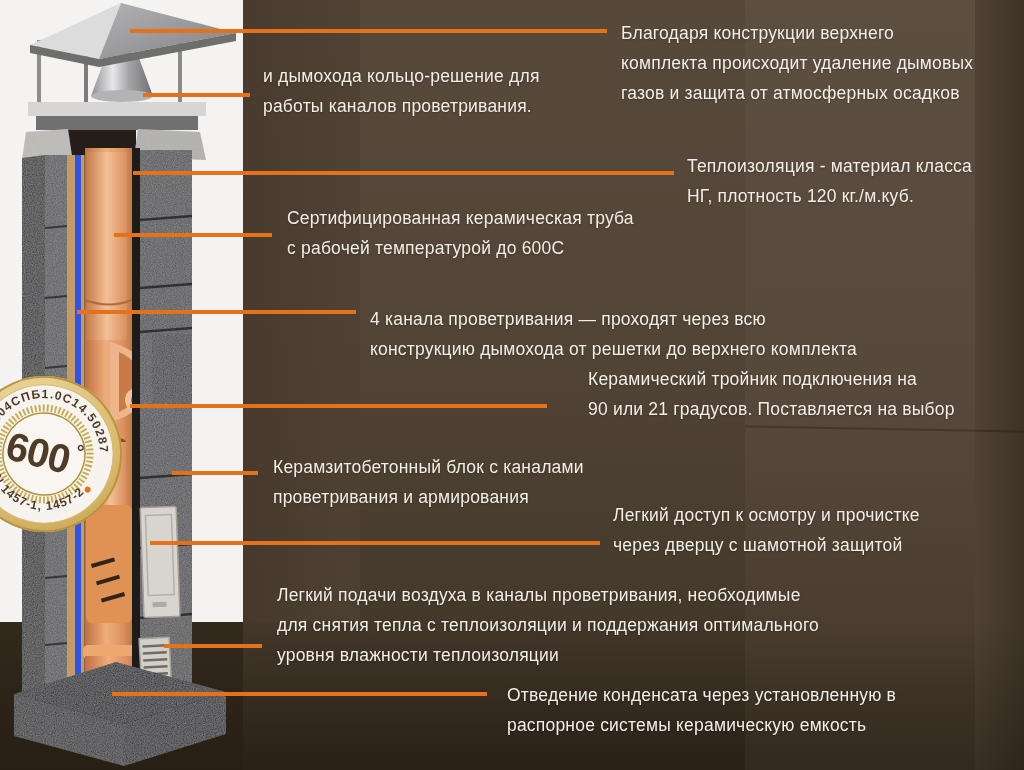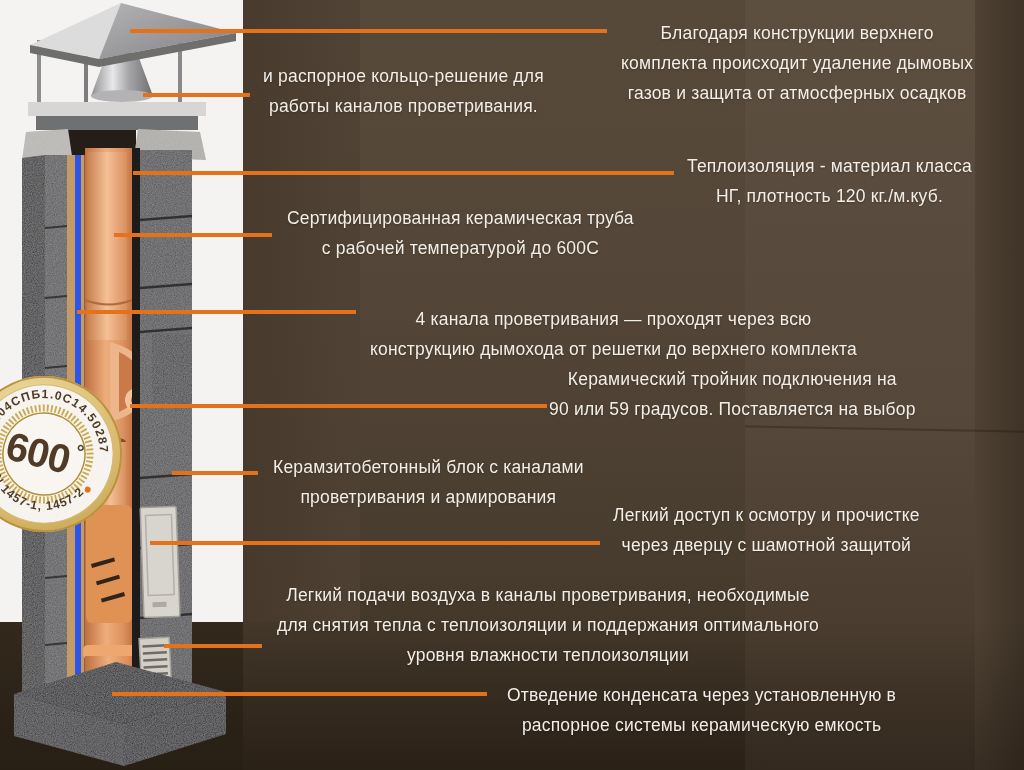--- a/index.html
+++ b/index.html
@@ -16,26 +16,26 @@
   .wall-edge{left:975px;top:0;width:49px;height:770px;
     background:linear-gradient(90deg,#4f4234,#3e3327);}
   .wall-seam{left:745px;top:428px;width:279px;height:2px;
     background:rgba(25,16,8,.30);transform:rotate(1.1deg);}
   .wall-shade-bottom{left:0;top:620px;width:1024px;height:150px;
     background:linear-gradient(180deg,rgba(20,13,6,0),rgba(20,13,6,.38));}
   .wall-bottom-left{left:0;top:622px;width:243px;height:148px;background:#33291d;}
   .illu{position:absolute;left:0;top:0;}
   .ann{
     position:absolute;color:#f3eee8;font-size:17.5px;line-height:30px;
-    letter-spacing:.2px;white-space:nowrap;text-shadow:0 1px 2px rgba(0,0,0,.25);text-align:center;
+    letter-spacing:.2px;white-space:nowrap;text-shadow:0 1px 2px rgba(0,0,0,.25);
   }
   .ann span{display:block;}
   .a1{left:621px;top:18px}   .a2{left:263px;top:61px}
   .a3{left:687px;top:151px}  .a4{left:287px;top:203px}
-  .a5{left:370px;top:304px}  .a6{left:549px;top:364px}
+  .a5{left:370px;top:304px}  .a6{left:588px;top:364px}
   .a7{left:273px;top:452px}  .a8{left:613px;top:500px}
   .a9{left:277px;top:580px}  .a10{left:507px;top:680px}
   .callout{position:absolute;height:4px;background:#e4721b;}
   .c1{left:130px;top:29px;width:477px}  .c2{left:143px;top:93px;width:107px}
   .c3{left:133px;top:171px;width:541px} .c4{left:114px;top:233px;width:158px}
   .c5{left:77px;top:310px;width:279px}  .c6{left:130px;top:404px;width:417px}
   .c7{left:172px;top:471px;width:86px}  .c8{left:150px;top:541px;width:450px}
   .c9{left:164px;top:644px;width:98px}  .c10{left:112px;top:692px;width:375px}
 </style>
 </head>
@@ -226,38 +226,38 @@
   <div class="callout c8"></div>
   <div class="callout c9"></div>
   <div class="callout c10"></div>
 
   <div class="ann a1">
     <span>Благодаря конструкции верхнего</span>
     <span>комплекта происходит удаление дымовых</span>
     <span>газов и защита от атмосферных осадков</span>
   </div>
   <div class="ann a2">
-    <span>и распорное кольцо-решение для</span>
+    <span>и дымохода кольцо-решение для</span>
     <span>работы каналов проветривания.</span>
   </div>
   <div class="ann a3">
     <span>Теплоизоляция - материал класса</span>
     <span>НГ, плотность 120 кг./м.куб.</span>
   </div>
   <div class="ann a4">
     <span>Сертифицированная керамическая труба</span>
     <span>с рабочей температурой до 600С</span>
   </div>
   <div class="ann a5">
     <span>4 канала проветривания — проходят через всю</span>
     <span>конструкцию дымохода от решетки до верхнего комплекта</span>
   </div>
   <div class="ann a6">
     <span>Керамический тройник подключения на</span>
-    <span>90 или 59 градусов. Поставляется на выбор</span>
+    <span>90 или 21 градусов. Поставляется на выбор</span>
   </div>
   <div class="ann a7">
     <span>Керамзитобетонный блок с каналами</span>
     <span>проветривания и армирования</span>
   </div>
   <div class="ann a8">
     <span>Легкий доступ к осмотру и прочистке</span>
     <span>через дверцу с шамотной защитой</span>
   </div>
   <div class="ann a9">

